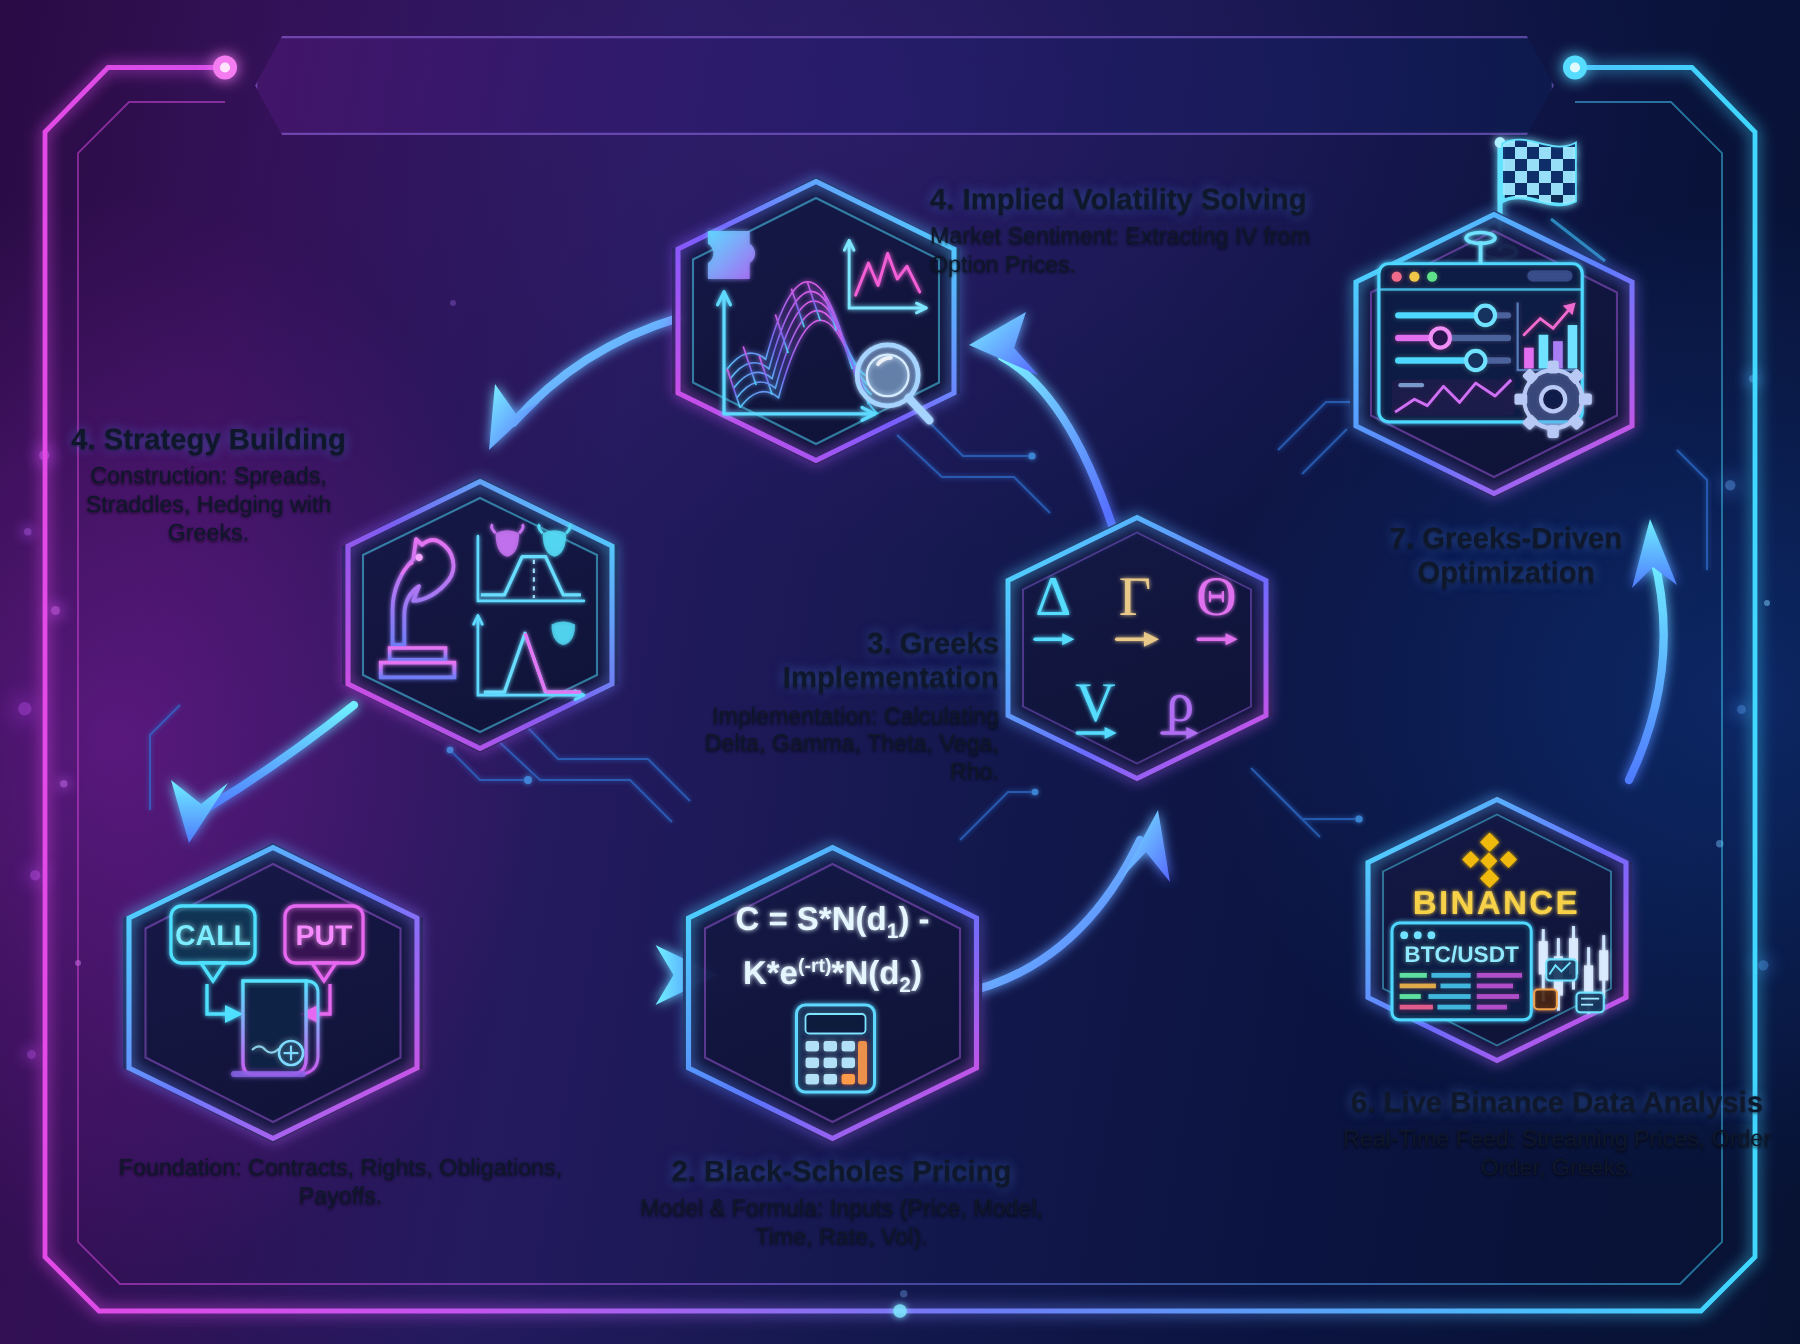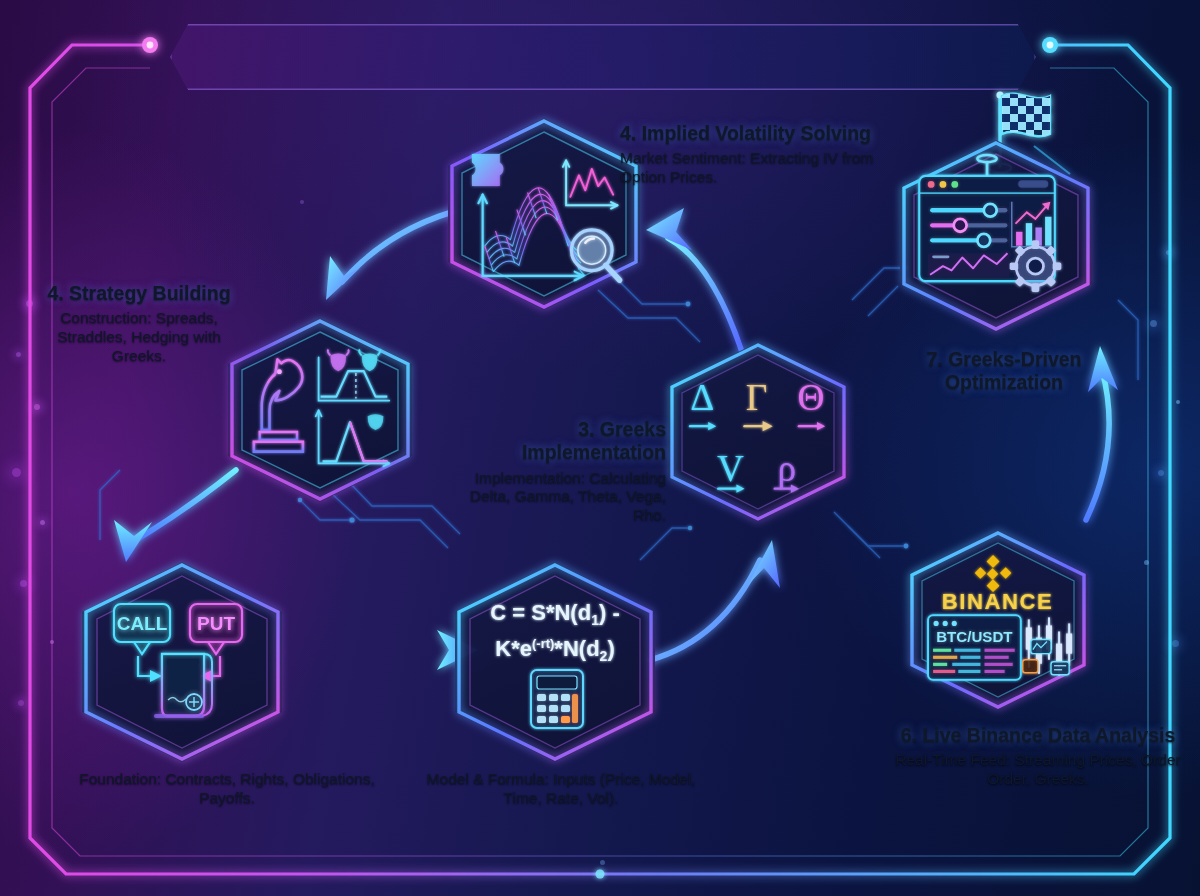--- a/index.html
+++ b/index.html
@@ -775,20 +775,21 @@
       </g>
     </svg>
   </div>
 </div>
 
 <div class="lbl" style="left:62px;top:770px;width:330px;text-align:center;">
   <span class="d"><b>Foundation:</b><span> Contracts, Rights, Obligations, Payoffs.</span></span>
 </div>
 
 <div class="lbl" style="left:408px;top:770px;width:306px;text-align:center;">
+  <span class="t">2. Black-Scholes Pricing</span>
   <span class="d"><b>Model &amp; Formula:</b><span> Inputs (Price, Model, Time, Rate, Vol).</span></span>
 </div>
 
 <div class="lbl" style="left:440px;top:406px;width:226px;text-align:right;margin-top:12px;">
   <span class="t">3. Greeks Implementation</span>
   <span class="d"><b>Implementation:</b><span> Calculating Delta, Gamma, Theta, Vega, Rho.</span></span>
 </div>
 
 <div class="lbl" style="left:620px;top:122px;width:290px;text-align:left;">
   <span class="t">4. Implied Volatility Solving</span>

